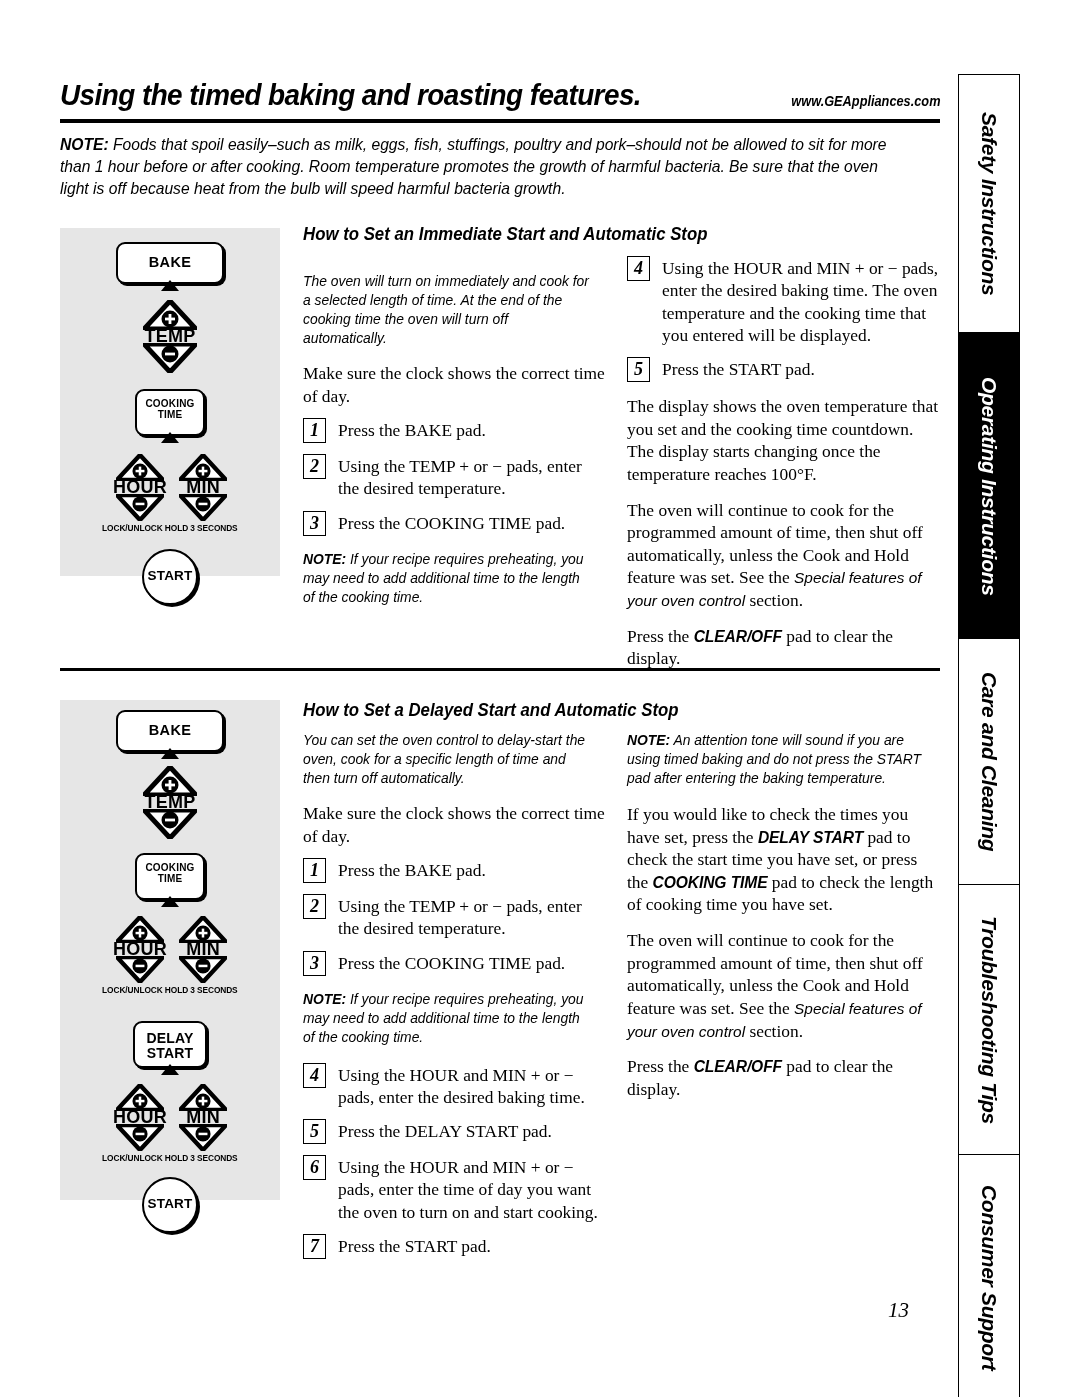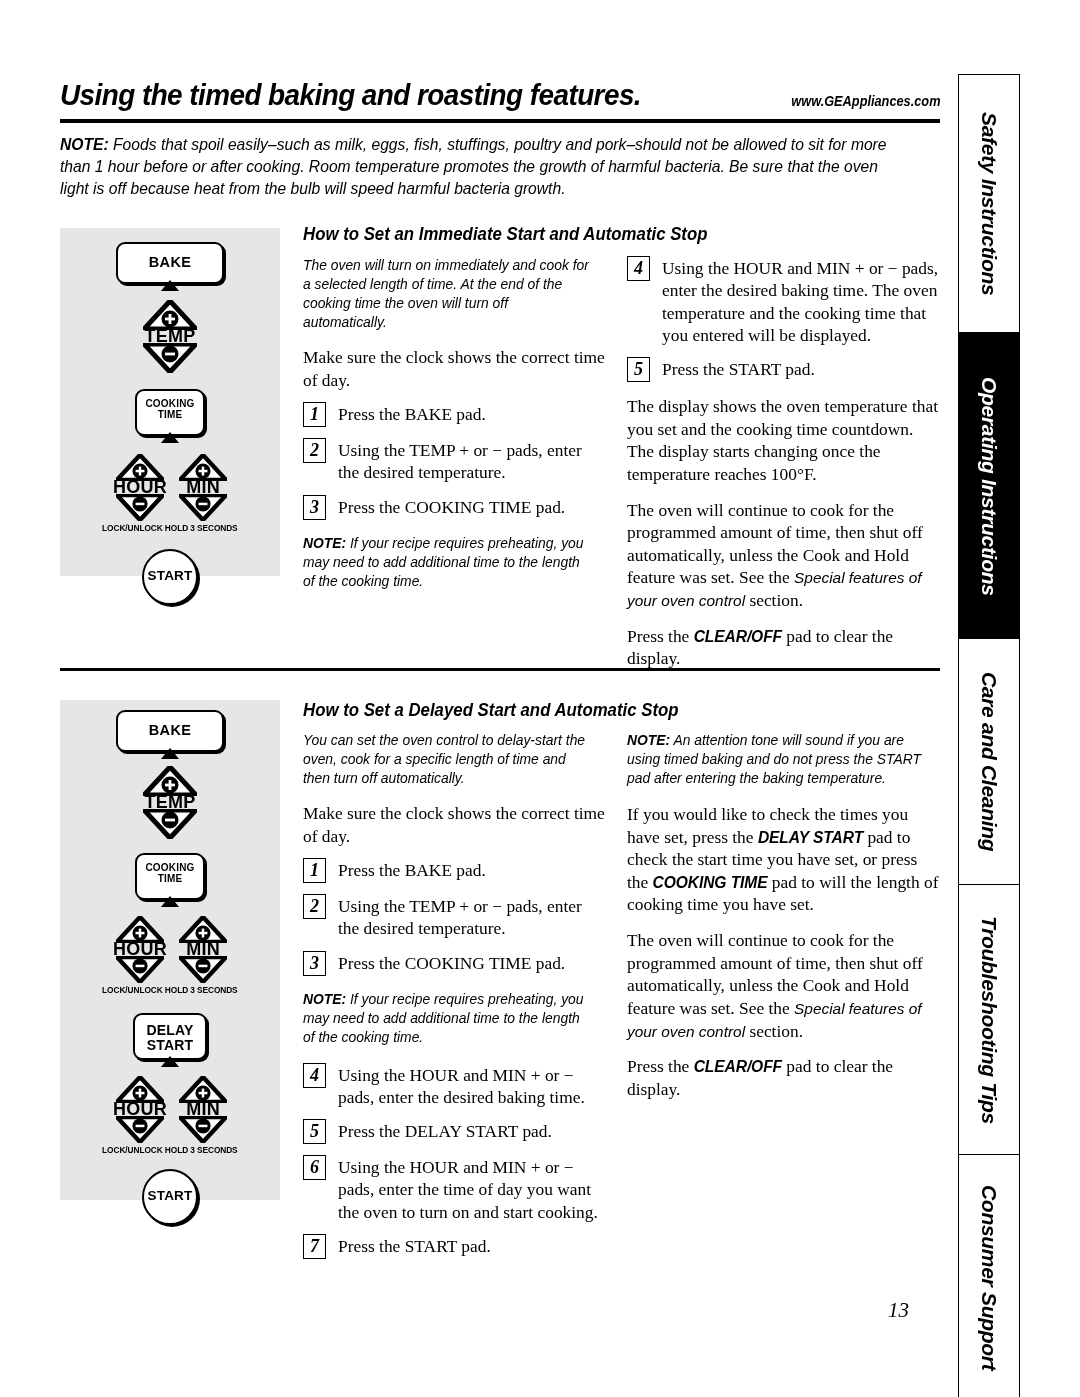--- a/index.html
+++ b/index.html
@@ -224,21 +224,21 @@
       </div>
 
       <div class="btn-start" style="margin-top:16px;">
         <span>START</span>
       </div>
     </div>
   </div>
 
   <div class="heading" style="position:absolute;left:303px;top:224px;">How to Set an Immediate Start and Automatic Stop</div>
 
-  <div class="col" style="left:303px;top:256px;width:302px;">
+  <div class="col" style="left:303px;top:272px;width:302px;">
     <div class="ital" style="margin-bottom:14px;">The oven will turn on immediately and cook for a selected length of time. At the end of the cooking time the oven will turn off automatically.</div>
     <p class="body tight">Make sure the clock shows the correct time of day.</p>
 
     <div class="step">
       <div class="num">1</div>
       <div class="steptxt"><span>Press the </span><span class="pad">BAKE</span><span> pad.</span></div>
     </div>
     <div class="step">
       <div class="num">2</div>
       <div class="steptxt"><span>Using the </span><span class="pad">TEMP +</span><span> or − pads, enter the desired temperature.</span></div>
@@ -336,21 +336,21 @@
                 <polygon points="27,29 1,1 53,1" fill="#fff" stroke="#000" stroke-width="5"></polygon>
                 <circle cx="27" cy="11" r="8.5" fill="#000"></circle>
                 <rect x="22" y="9.6" width="10" height="2.8" fill="#fff"></rect>
               </svg>
             </div>
           </div>
         </div>
         <div class="lock-lbl">LOCK/UNLOCK HOLD 3 SECONDS</div>
       </div>
 
-      <div class="btn-rect btn-delay" style="margin-top:18px;">
+      <div class="btn-rect btn-delay" style="margin-top:26px;">
         <div>DELAY</div>
         <div>START</div>
         <span class="nub"></span>
       </div>
 
       <div style="margin-top:16px;display:flex;flex-direction:column;align-items:center;">
         <div class="pair">
           <div class="tri-group">
             <div class="tri" style="width:48px;height:27px;">
               <svg width="48" height="27" viewBox="0 0 54 30">
@@ -432,21 +432,21 @@
     </div>
     <div class="step">
       <div class="num">7</div>
       <div class="steptxt"><span>Press the </span><span class="pad">START</span><span> pad.</span></div>
     </div>
   </div>
 
   <div class="col" style="left:627px;top:731px;width:312px;">
     <div class="ital" style="margin-bottom:15px;"><b>NOTE:</b><span> An attention tone will sound if you are using timed baking and do not press the START pad after entering the baking temperature.</span></div>
 
-    <p class="body"><span>If you would like to check the times you have set, press the </span><span class="pad">DELAY START</span><span> pad to check the start time you have set, or press the </span><span class="pad">COOKING TIME</span><span> pad to will the length of cooking time you have set.</span></p>
+    <p class="body"><span>If you would like to check the times you have set, press the </span><span class="pad">DELAY START</span><span> pad to check the start time you have set, or press the </span><span class="pad">COOKING TIME</span><span> pad to check the length of cooking time you have set.</span></p>
 
 
     <p class="body"><span>The oven will continue to cook for the programmed amount of time, then shut off automatically, unless the Cook and Hold feature was set. See the </span><span class="sp">Special features of your oven control</span><span> section.</span></p>
 
     <p class="body"><span>Press the </span><span class="pad">CLEAR/OFF</span><span> pad to clear the display.</span></p>
   </div>
 
   <div class="sidebar">
     <div class="tab" style="top:0px;height:260px;">
       <span>Safety Instructions</span>

